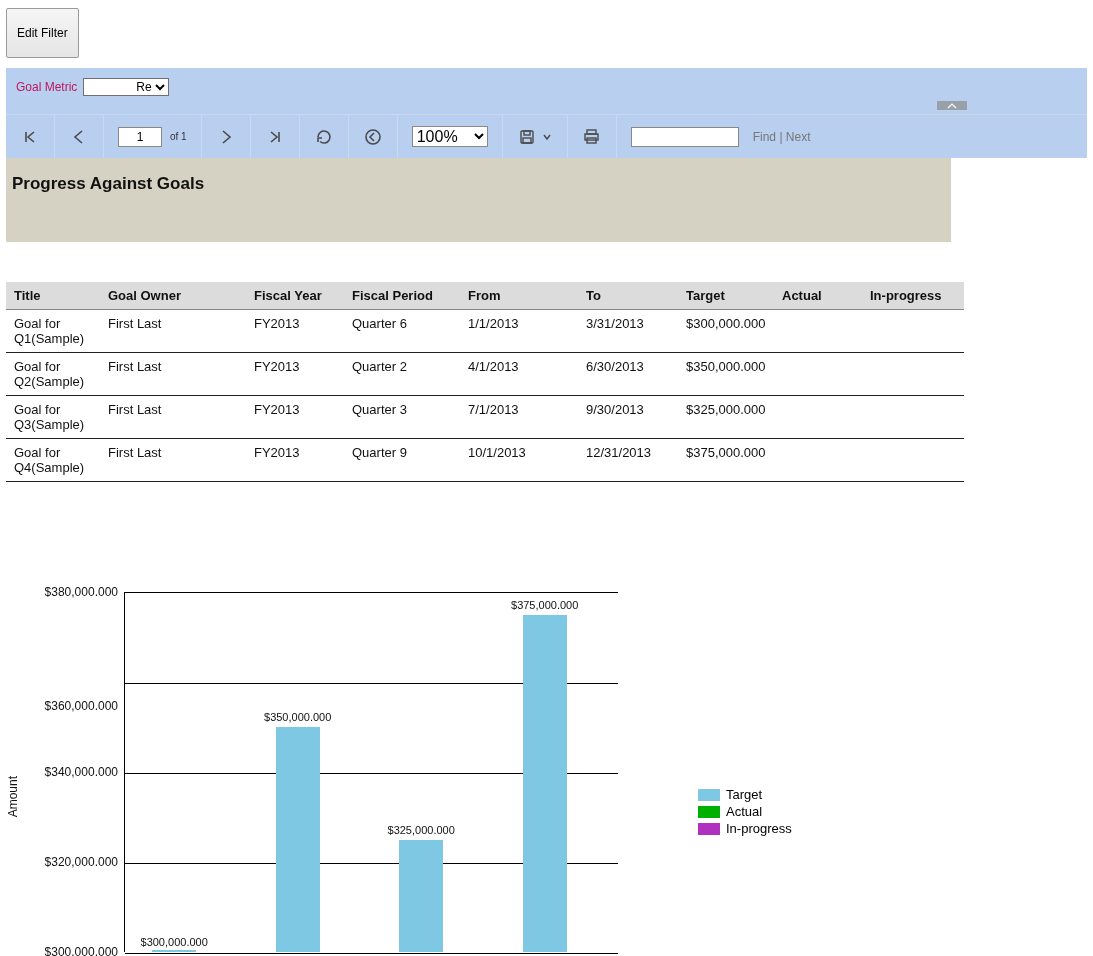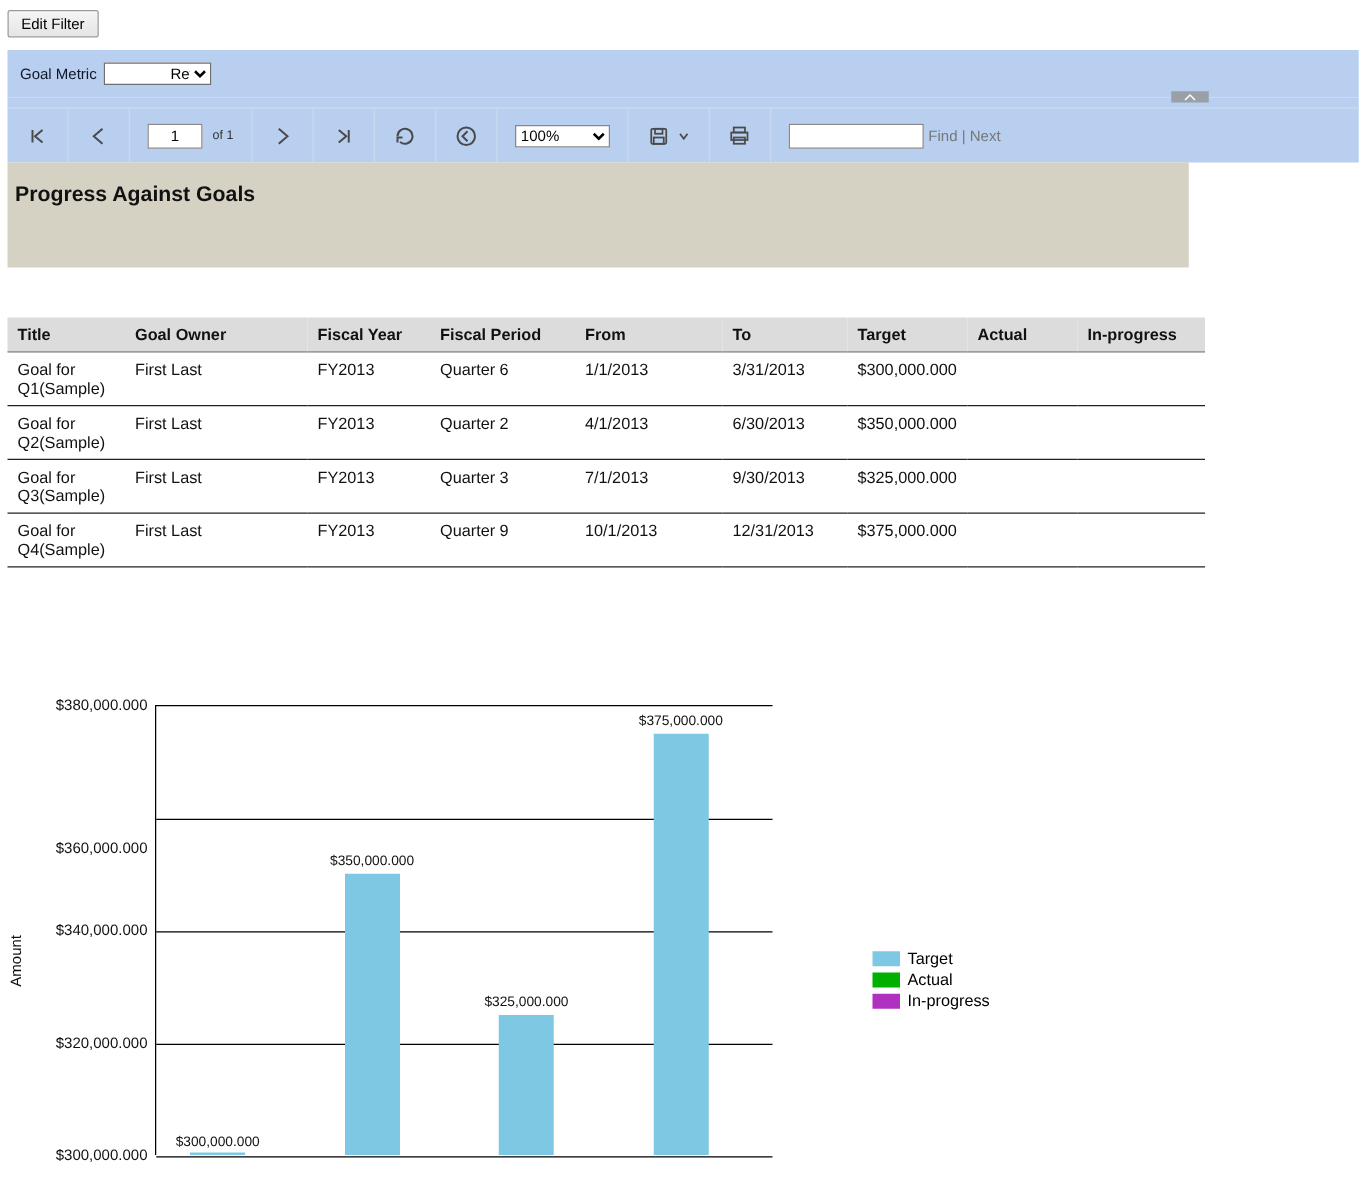--- a/index.html
+++ b/index.html
@@ -8,35 +8,35 @@
     padding: 0;
     font-family: 'Segoe UI', Tahoma, Arial, sans-serif;
     font-size: 13px;
     background: #fff;
     width: 1093px;
   }
   .top-bar { padding: 8px 0 6px 6px; }
   .btn-std {
     font-family: inherit;
     font-size: 12px;
-    padding: 3px 10px;
+    padding: 17px 10px;
     background: linear-gradient(#f5f5f5,#e5e5e5);
     border: 1px solid #9a9a9a;
     border-radius: 2px;
     cursor: pointer;
   }
   .filter-bar {
     background: #b8cfef;
     padding: 10px 10px;
     display: flex;
     align-items: center;
     gap: 6px;
     margin: 4px 6px 0 6px;
   }
-  .filter-bar label { font-size: 12px; color: #0f172a; }
+  .filter-bar label { font-size: 12px; color: #be185d; }
   .filter-bar select {
     font-size: 12px;
     width: 86px;
     border: 1px solid #707070;
     background: #fff;
     padding-left: 48px;
   }
   .collapse-tab {
     position: relative;
     height: 8px;
@@ -82,21 +82,21 @@
     width: 44px;
     height: 20px;
     font-size: 12px;
     text-align: center;
     border: 1px solid #888;
     background: #fff;
   }
   .of-text { font-size: 10px; color: #333; margin-left:4px; }
   .zoom-select {
     width: 76px;
-    font-size: 12px;
+    font-size: 16px;
     border: 1px solid #888;
     background: #fff;
   }
   .find-input {
     width: 108px;
     height: 20px;
     font-size: 12px;
     border: 1px solid #888;
     background: #fff;
   }
@@ -307,21 +307,21 @@
   <div class="tool-group">
     <span class="ticon">
       <svg width="17" height="17" viewBox="0 0 17 17" stroke="#4a4a4a" fill="none" stroke-width="1.4">
           <rect x="4" y="2" width="9" height="4"></rect>
           <rect x="2" y="6" width="13" height="6"></rect>
           <rect x="4" y="10" width="9" height="5"></rect>
         </svg>
     </span>
   </div>
   <div class="sep"></div>
-  <div class="tool-group" style="gap:0;">
+  <div class="tool-group" style="gap:10px;">
     <input class="find-input" style="">
     <span class="find-links">
       <span>Find</span>
       <span> | </span>
       <span>Next</span>
     </span>
   </div>
 </div>
 
 <div class="report-header">

